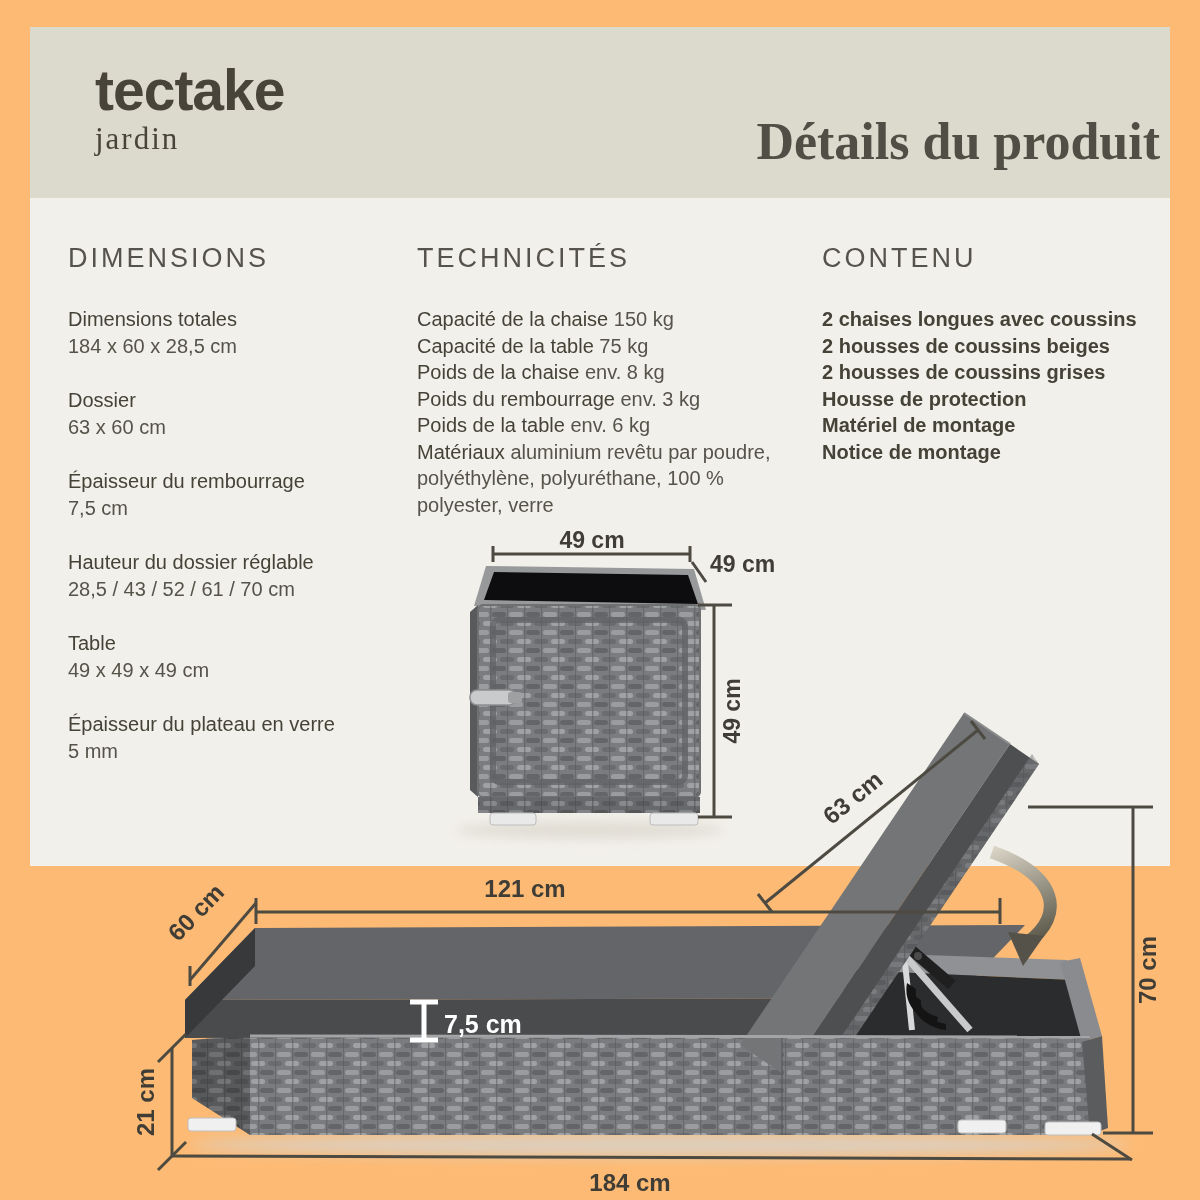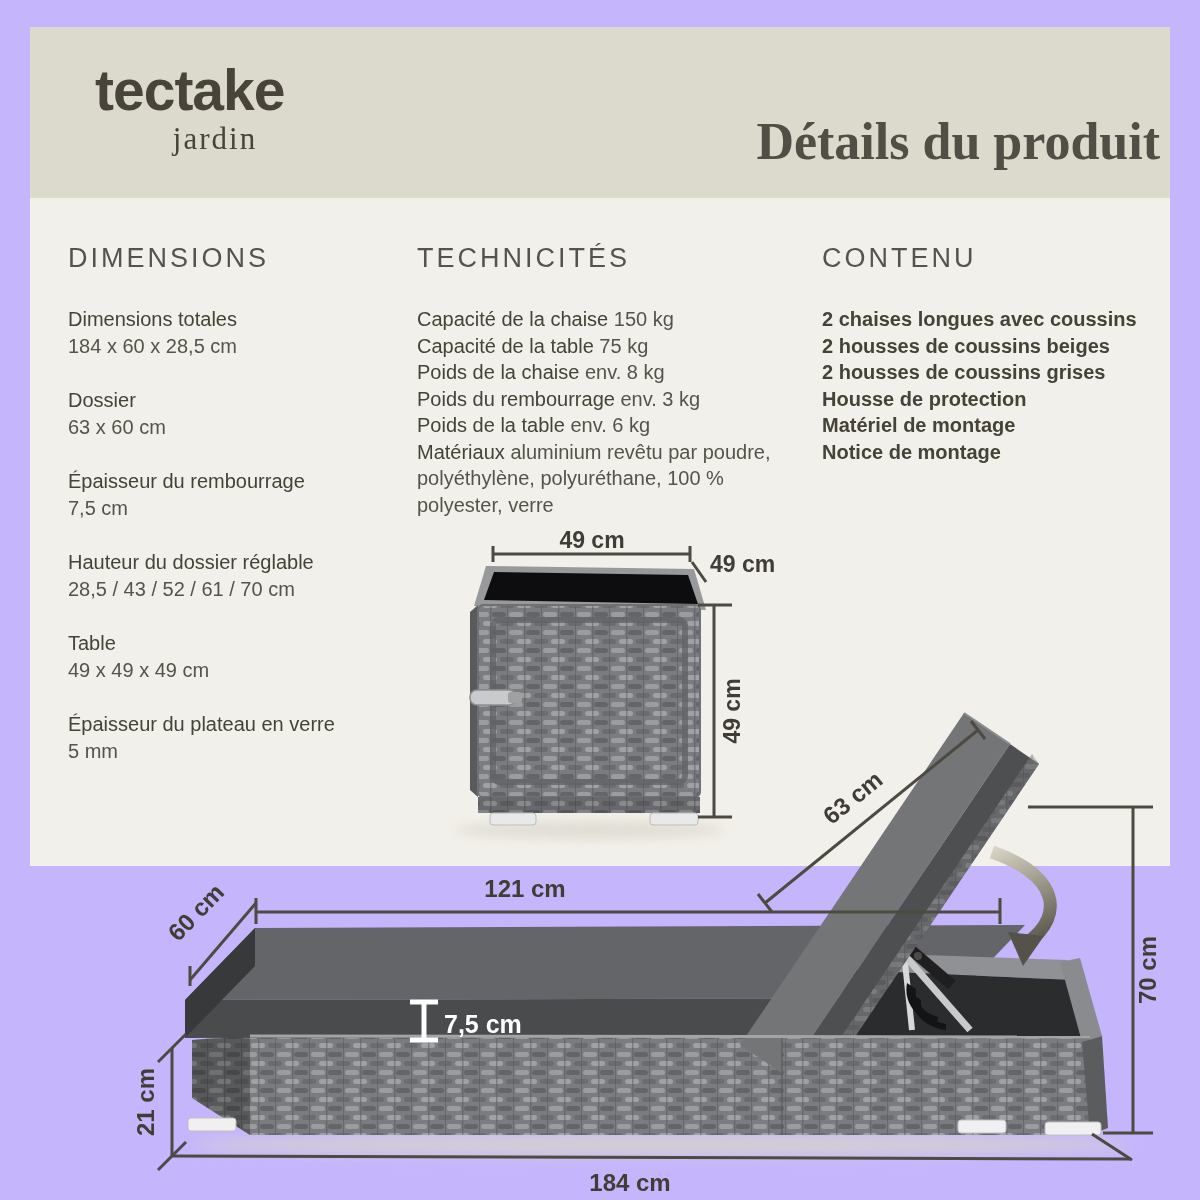--- a/index.html
+++ b/index.html
@@ -1,22 +1,22 @@
 <!DOCTYPE html>
 <html><head>
 <meta charset="utf-8">
 <style>
   html,body{margin:0;padding:0;background:#ffffff;}
-  .stage{position:relative;width:1200px;height:1200px;background:#c4b5fd;overflow:hidden;
+  .stage{position:relative;width:1200px;height:1200px;background:#fdba74;overflow:hidden;
          font-family:"Liberation Sans",sans-serif;}
   .band-header{position:absolute;left:30px;top:27px;width:1140px;height:171px;background:#dcd9cd;}
   .band-content{position:absolute;left:30px;top:198px;width:1140px;height:668px;background:#f2f0ea;}
   .logo{position:absolute;left:95px;top:60px;width:240px;color:#48443a;}
   .logo-main{font-size:57px;font-weight:700;letter-spacing:-1px;line-height:60px;}
-  .logo-sub{font-family:"Liberation Serif",serif;font-size:31px;letter-spacing:2px;text-align:center;
+  .logo-sub{font-family:"Liberation Serif",serif;font-size:31px;letter-spacing:2px;text-align:left;
             line-height:34px;margin-top:2px;}
   .page-title{position:absolute;left:580px;top:72px;width:580px;text-align:right;
               font-family:"Liberation Serif",serif;font-size:52px;color:#514e45;line-height:70px;}
   .col{position:absolute;top:243px;color:#4a483e;}
   .col h2{margin:0 0 32px 0;font-size:27px;font-weight:400;letter-spacing:3px;color:#55534b;}
   .col p{margin:0;font-size:20px;line-height:26.5px;}
   .pair{margin-bottom:28px;}
   .lbl{font-weight:400;color:#454338;}
   .val{font-weight:400;color:#55534a;}
   .note{margin-top:27px;color:#55534a;}

